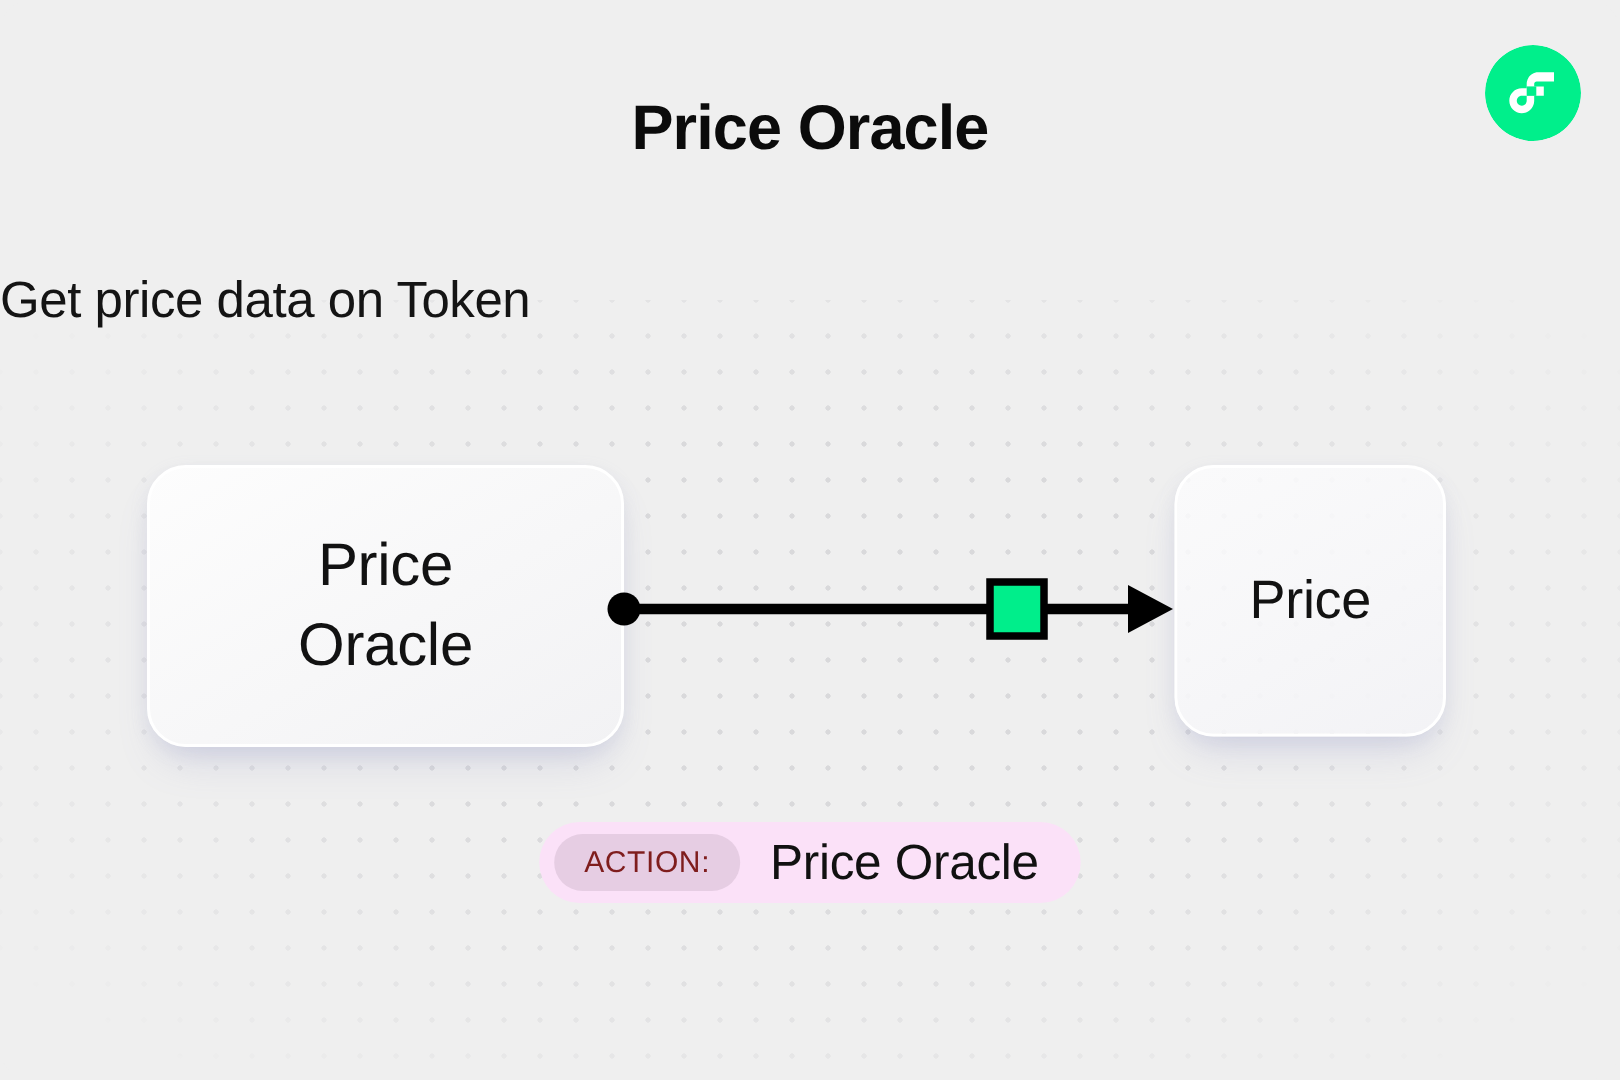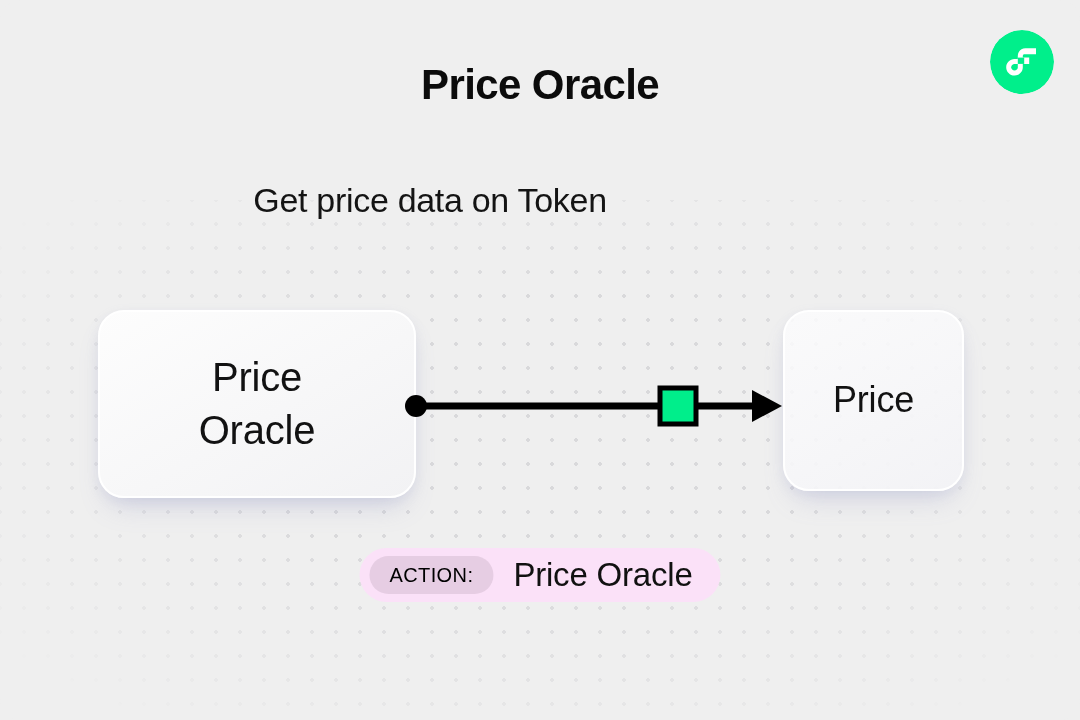--- a/index.html
+++ b/index.html
@@ -49,21 +49,20 @@
     font-weight: 700;
     letter-spacing: -0.6px;
     color: #0b0b0b;
     line-height: 1.1;
   }
   #page-subtitle {
     position: absolute;
     left: 0;
     top: 180px;
     width: 860px;
-    text-align: center;
     font-size: 34px;
     font-weight: 400;
     letter-spacing: -0.3px;
     color: #141414;
     line-height: 1.2;
   }
 
   
   #brand-logo {
     position: absolute;
@@ -143,21 +142,21 @@
   #action-badge-pill {
     background: #e6cde3;
     border-radius: 20px;
     height: 38px;
     display: flex;
     align-items: center;
     padding: 0 20px;
     font-size: 20px;
     font-weight: 500;
     letter-spacing: 0.4px;
-    color: #000000;
+    color: #7f1d1d;
     box-sizing: border-box;
   }
   #action-badge-value {
     margin-left: 20px;
     font-size: 33px;
     font-weight: 400;
     letter-spacing: -0.2px;
     color: #111111;
     white-space: nowrap;
   }

